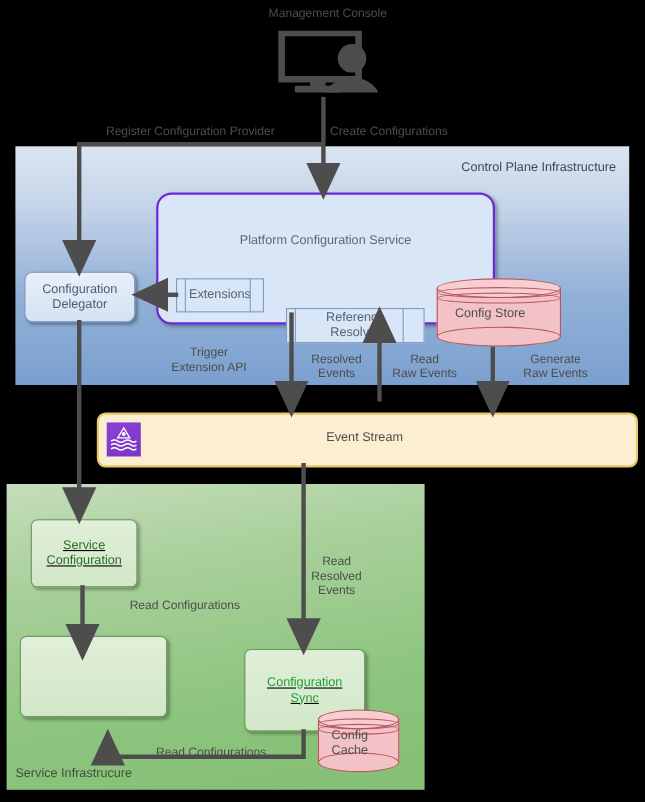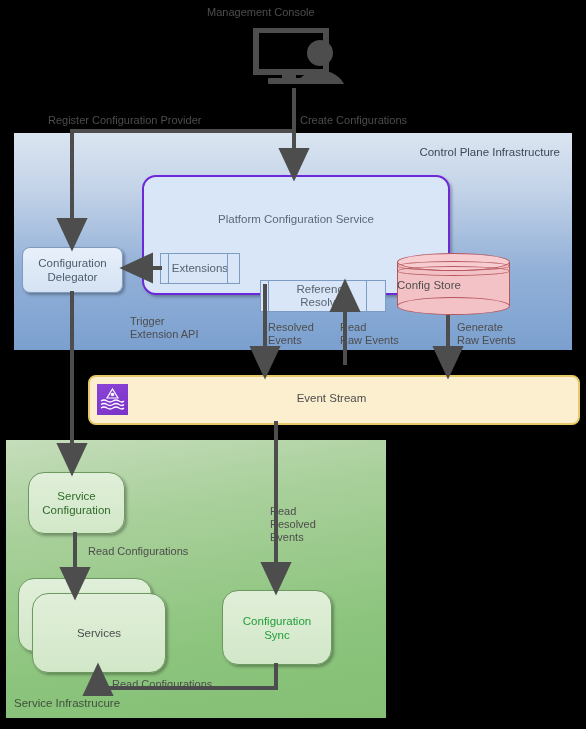--- a/index.html
+++ b/index.html
@@ -13,21 +13,21 @@
     height: 729px;
     background: #000000;
     font-family: "Liberation Sans", sans-serif;
     overflow: hidden;
   }
   .lbl {
     position: absolute;
     color: #4d4d4d;
     font-size: 11px;
     line-height: 13px;
-    text-align: left;
+    text-align: center;
     white-space: pre-line;
     pointer-events: none;
   }
 
   
   #mgmt-icon { position: absolute; left: 248px; top: 28px; width: 100px; height: 60px; }
 
   
   #control-plane {
     position: absolute;
@@ -99,21 +99,21 @@
     border: 1px solid #b5565c; border-radius: 50%; box-sizing: border-box;
     background: transparent;
   }
   .cyl .bot {
     position: absolute; left: 0; right: 0; bottom: 0; height: 18px;
     background: #f3c2c6; border: 1px solid #b5565c; border-radius: 50%;
     box-sizing: border-box;
   }
   .cyl .clabel {
     position: absolute; left: 0; right: 16px; top: 50%; transform: translateY(-44%);
-    text-align: left; color: #4f4f4f; font-size: 11.5px; line-height: 14px;
+    text-align: center; color: #4f4f4f; font-size: 11.5px; line-height: 14px;
     white-space: pre-line; z-index: 5;
   }
   .cyl .shadow {
     position: absolute; left: 4px; right: -4px; top: 13px; bottom: -4px;
     background: rgba(0,0,0,0.28); border-radius: 50% / 14%;
     z-index: -1;
   }
   #config-store { left: 397px; top: 253px; width: 113px; height: 62px; }
   #config-cache { left: 289px; top: 645px; width: 74px; height: 57px; }
 
@@ -140,23 +140,23 @@
   }
   #service-infra-label {
     position: absolute; left: 8px; bottom: 9px;
     color: #3f4f3a; font-size: 11.5px;
   }
 
   .greenbox {
     position: absolute;
     background: linear-gradient(180deg, #e0efd9 0%, #d2e7c8 100%);
     border: 1px solid #6d9960;
-    border-radius: 16px;
+    border-radius: 6px;
     box-shadow: 2px 2px 3px rgba(0,0,0,0.3);
-    display: flex; align-items: center; justify-content: center;
+    display: flex; align-items: center; justify-content: center; text-decoration: underline;
   }
   .greenbox .txt {
     font-size: 11.5px; line-height: 14px; text-align: center; white-space: pre-line;
   }
   #svc-config { left: 28px; top: 472px; width: 95px; height: 60px; }
   #svc-config .txt { color: #2f6b2a; }
   #services-back { left: 18px; top: 578px; width: 132px; height: 72px; }
   #services-front { left: 32px; top: 593px; width: 132px; height: 78px; }
   #services-front .txt { color: #4d4d4d; }
   #config-sync { left: 222px; top: 590px; width: 108px; height: 73px; }
@@ -246,29 +246,36 @@
   <div id="service-infra">
     <div id="service-infra-label">Service Infrastrucure</div>
   </div>
 
   <div class="greenbox" id="svc-config">
     <span class="txt">Service
 Configuration</span>
   </div>
 
   <div class="greenbox" id="services-back"></div>
-  <div class="greenbox" id="services-front">
-    <span class="txt">Services</span>
-  </div>
 
   <div class="greenbox" id="config-sync">
     <span class="txt">Configuration
 Sync</span>
   </div>
 
+  <div class="cyl" id="config-cache">
+    <span class="shadow"></span>
+    <span class="body"></span>
+    <span class="bot"></span>
+    <span class="top"></span>
+    <span class="ring" style="top:8px;"></span>
+    <span class="ring" style="top:13px;"></span>
+    <span class="clabel">Config
+Cache</span>
+  </div>
 
   <div class="lbl" style="left:88px; top:545px; width:160px;">Read Configurations</div>
   <div class="lbl" style="left:270px; top:505px; width:72px;">Read
 Resolved
 Events</div>
   <div class="lbl" style="left:112px; top:678px; width:160px;">Read Configurations</div>
 
   <svg class="arrows">
     <defs>
       <marker id="ah" markerWidth="9" markerHeight="9" refX="4.5" refY="4.5" orient="auto">

